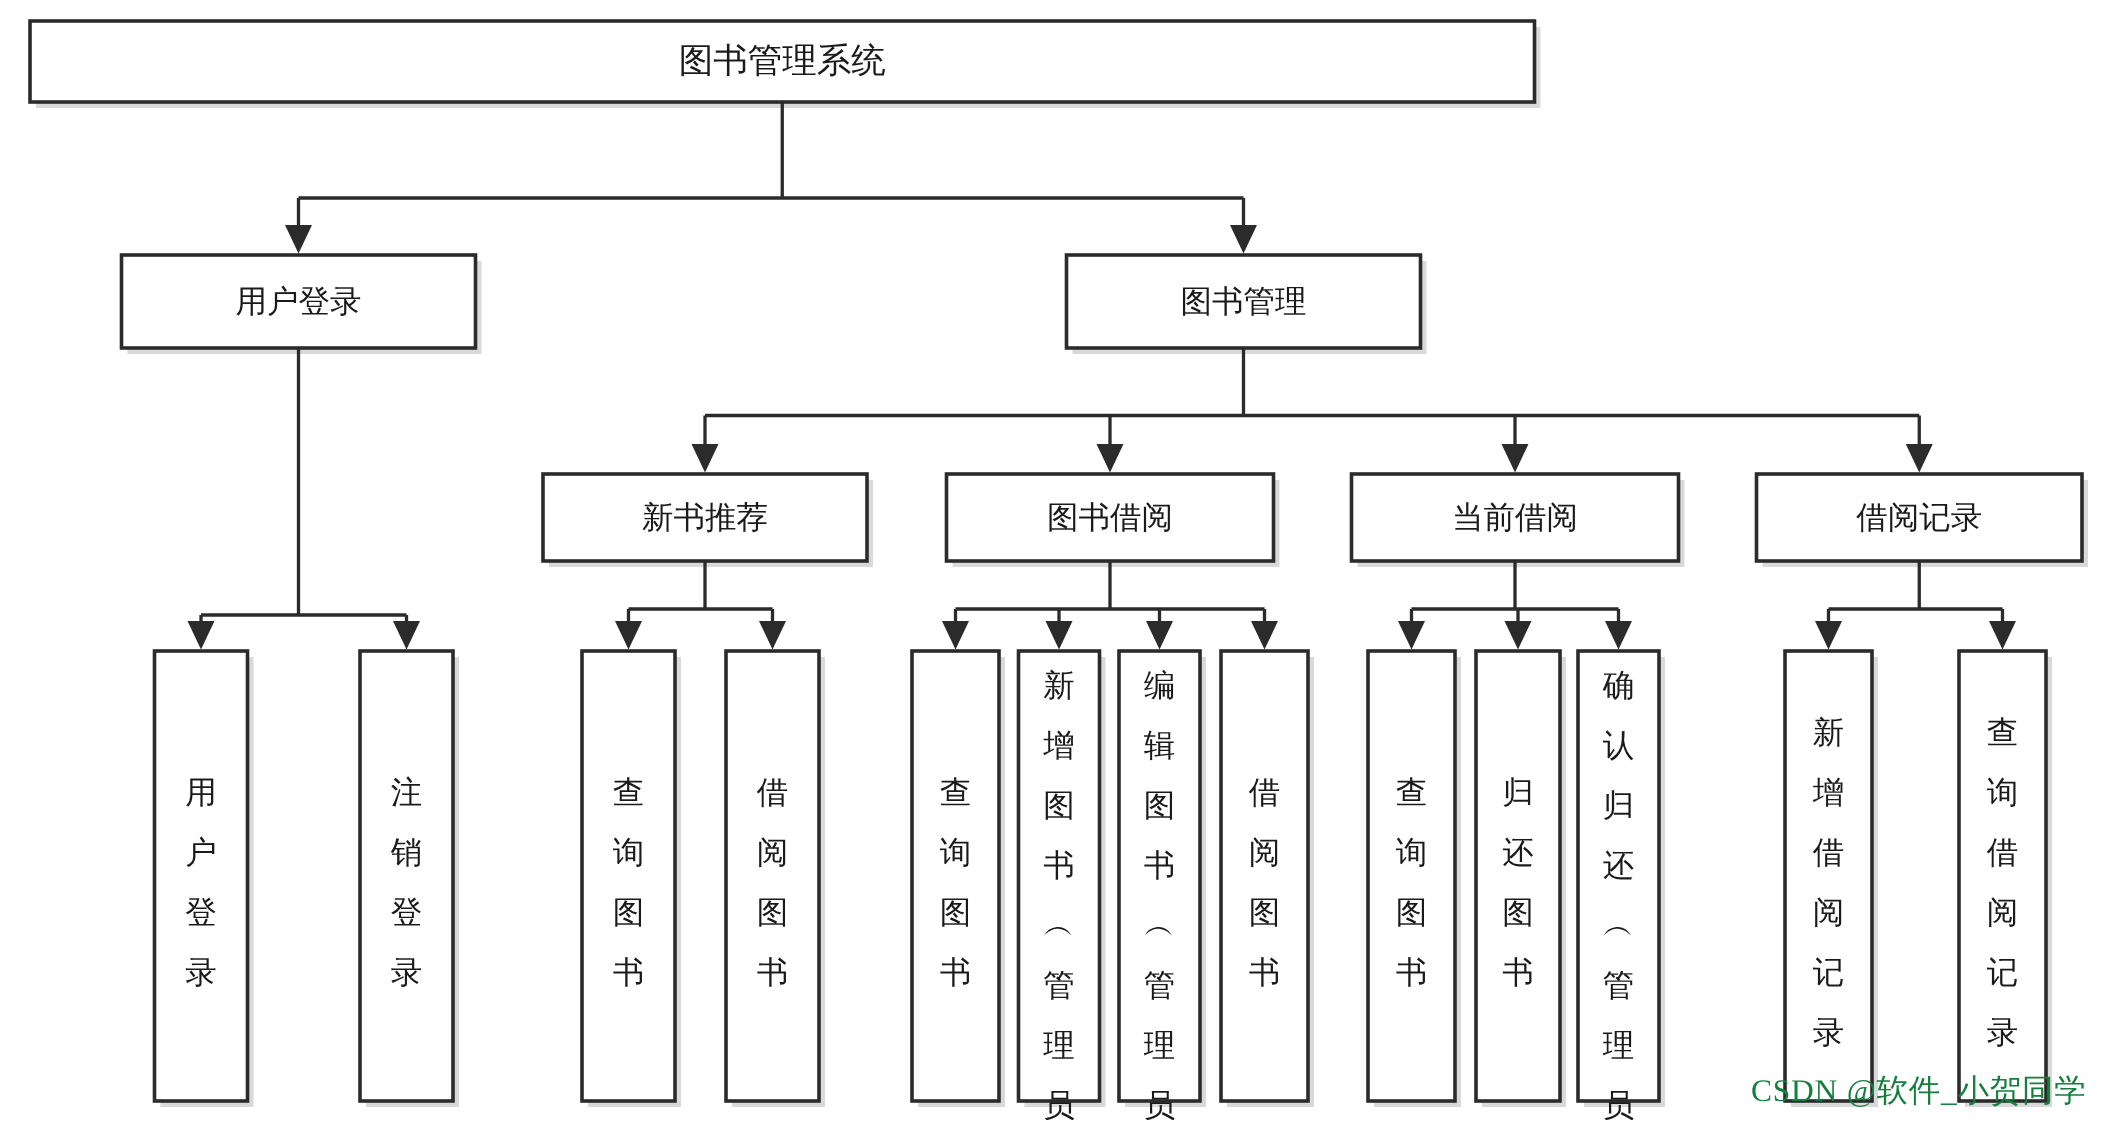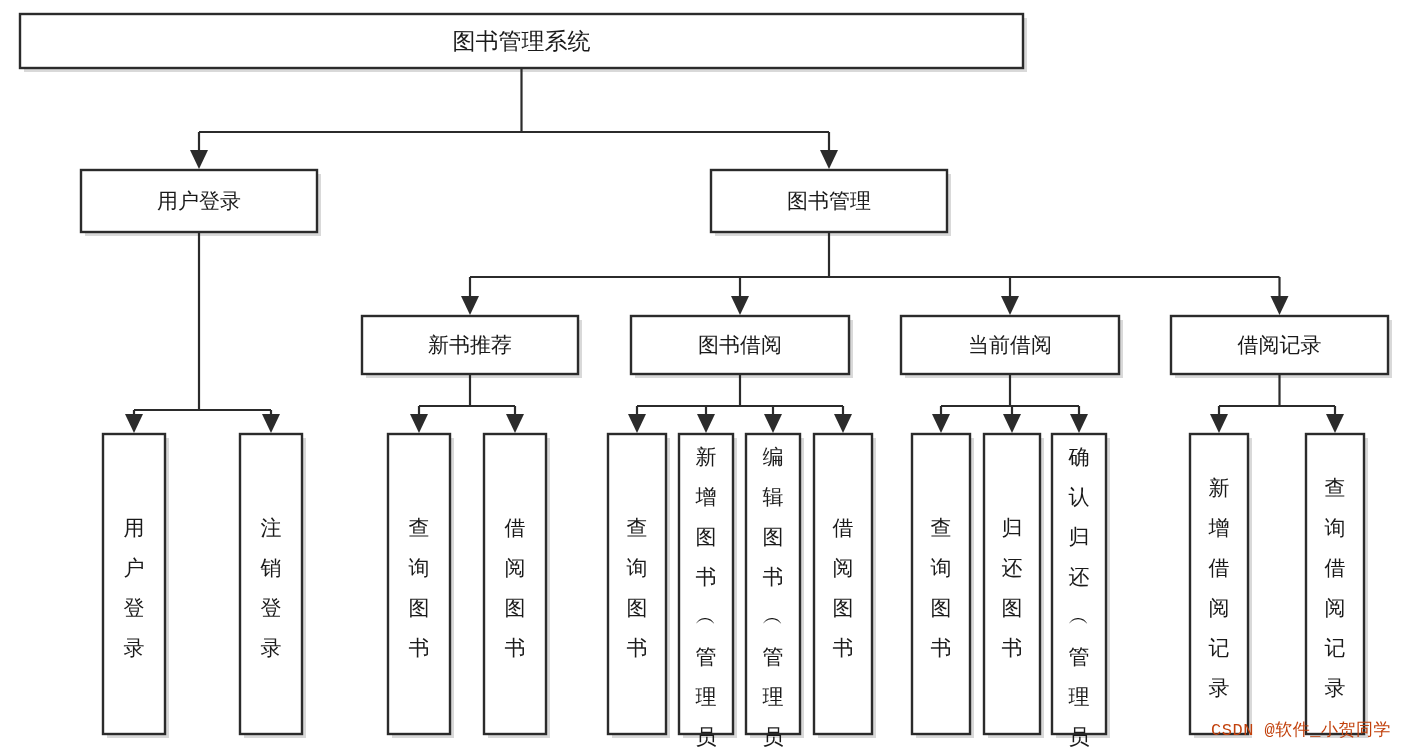--- a/index.html
+++ b/index.html
@@ -59,23 +59,23 @@
   .leaf-label {
     font-family: "DejaVu Sans", "Liberation Sans", sans-serif;
     fill: #1a1a1a;
     font-size: 21px;
     text-anchor: middle;
   }
   .watermark {
     position: absolute;
     right: 14px;
     bottom: 6px;
-    font-family: Liberation Mono, monospace;
-    font-size: 17px;
-    color: #c2410c;
+    font-family: Liberation Serif, serif;
+    font-size: 21px;
+    color: #15803d;
     letter-spacing: 0.5px;
     white-space: nowrap;
     user-select: none;
   }
 </style>
 </head>
 <body>
 
 <div id="diagram-root">
   <svg class="diagram-canvas" viewBox="0 0 1405 747">

